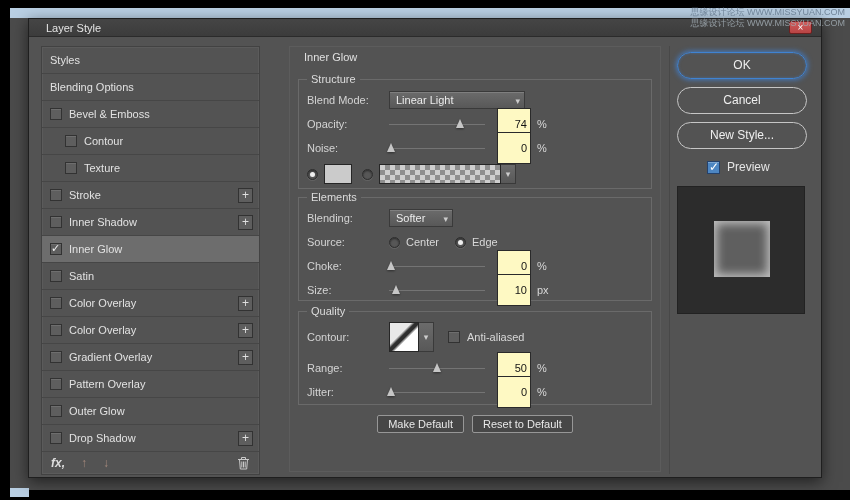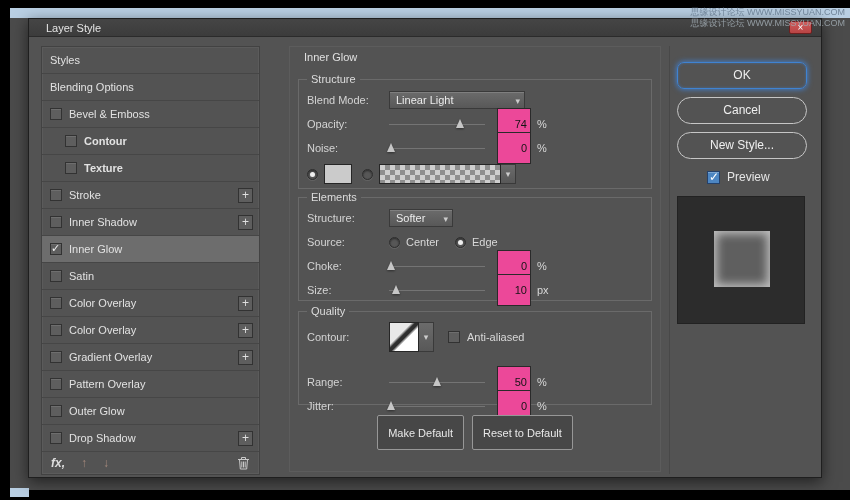--- a/index.html
+++ b/index.html
@@ -40,21 +40,21 @@
   .style-panel {
     position:absolute; left:12px; top:8px; width:219px; height:429px;
     border:1px solid #424242; box-shadow:inset 0 0 0 1px rgba(255,255,255,.05);
   }
   .style-row {
     height:27px; border-bottom:1px solid #464646;
     display:flex; align-items:center; padding:0 6px 0 8px;
     font-size:11px; color:#e2e2e2; cursor:pointer;
   }
   .style-row.selected { background:#6d6d6d; }
-  .style-row.indent { padding-left:23px;font-weight:bold; }
+  .style-row.indent { padding-left:23px; }
   .cb {
     width:12px; height:12px; flex:0 0 auto; margin-right:7px; position:relative;
     background:#5e5e5e; border:1px solid #323232; box-shadow:inset 0 1px 0 rgba(255,255,255,.1);
   }
   .cb.checked::after { content:"✓"; position:absolute; left:0; top:-2px; font-size:11px; color:#f2f2f2; }
   .row-label { white-space:nowrap; }
   .plus {
     margin-left:auto; width:15px; height:15px; flex:0 0 auto;
     background:#5e5e5e; border:1px solid #323232; color:#e0e0e0;
     font-size:12px; line-height:13px; text-align:center; cursor:pointer;
@@ -95,21 +95,21 @@
 
   .slider { position:relative; width:96px; height:16px; margin-right:12px; flex:0 0 auto; }
   .track { position:absolute; left:0; right:0; top:8px; height:1px; background:#363636; border-bottom:1px solid #747474; }
   .thumb {
     position:absolute; top:3px; width:0; height:0; margin-left:-4px;
     border-left:4.5px solid transparent; border-right:4.5px solid transparent;
     border-bottom:9px solid #c6c6c6; cursor:pointer;
     filter:drop-shadow(0 1px 1px rgba(0,0,0,.45));
   }
   .num {
-    width:34px; height:32px; background:#ec4899; border:1px solid #2a2a2a;
+    width:34px; height:32px; background:#fef9c3; border:1px solid #2a2a2a;
     font-family:inherit; font-size:11px; color:#141414; text-align:right; padding:0 3px;
   }
   .unit { margin-left:6px; }
 
   .radio {
     width:11px; height:11px; border-radius:50%; flex:0 0 auto; position:relative; cursor:pointer;
     background:#575757; border:1px solid #2d2d2d;
     box-shadow:inset 0 1px 2px rgba(0,0,0,.5), 0 1px 0 rgba(255,255,255,.09);
     margin-right:6px;
   }
@@ -136,37 +136,36 @@
     width:30px; height:30px; border:1px solid #262626; cursor:pointer;
     background:linear-gradient(135deg,#e9e9e9 38%,#2e2e2e 45%,#2e2e2e 52%,#ffffff 59%);
   }
   .contour-dd { height:30px; }
   .cb2 {
     width:12px; height:12px; flex:0 0 auto; margin:0 7px 0 14px; position:relative; cursor:pointer;
     background:#5e5e5e; border:1px solid #323232; box-shadow:inset 0 1px 0 rgba(255,255,255,.1);
   }
   .fbtns { position:absolute; left:0; right:0; top:368px; display:flex; justify-content:center; gap:8px; }
   .dlg-btn {
-    height:35px; padding:0 10px; background:#474747; border:1px solid #979797; border-radius:2px;
+    height:18px; padding:0 10px; background:#474747; border:1px solid #979797; border-radius:2px;
     color:#e8e8e8; font-size:11px; font-family:inherit; cursor:pointer;
   }
 
   .vdivider { position:absolute; left:640px; top:8px; height:428px; border-left:1px solid #484848; }
 
   
   .right-col { position:absolute; left:648px; top:8px; width:132px; }
   .pill {
     width:130px; height:27px; border-radius:14px; margin-bottom:8px;
     border:1px solid #c6c6c6; color:#efefef; font-size:12px;
     text-align:center; line-height:25px; cursor:pointer;
   }
   .pill.ok {
-    margin-top:16px; border-color:#3f83d2;
+    margin-top:6px; border-color:#3f83d2;
     box-shadow:0 0 5px 1px rgba(64,130,215,.8), inset 0 0 3px rgba(64,130,215,.5);
-    border-radius:7px;
   }
   .preview-row { display:flex; align-items:center; margin:11px 0 0 30px; font-size:12px; color:#e5e5e5; }
   .pcb {
     width:13px; height:13px; position:relative; margin-right:7px; cursor:pointer;
     background:#4d86c2; border:1px solid #24416b; box-shadow:inset 0 1px 0 rgba(255,255,255,.25);
   }
   .pcb.checked::after { content:"✓"; position:absolute; left:1px; top:-2px; font-size:12px; color:#ffffff; }
   .preview-thumb {
     margin-top:12px; width:128px; height:128px; position:relative;
     background:#2c2c2c; border:1px solid #222222;
@@ -311,21 +310,21 @@
           <span class="swatch"></span>
           <span class="radio"></span>
           <span class="gradient-bar"></span>
           <span class="grad-dd"></span>
         </div>
       </div>
 
       <div class="fs fs-elements">
         <span class="fs-legend">Elements</span>
         <div class="frow first">
-          <span class="flabel">Structure:</span>
+          <span class="flabel">Blending:</span>
           <div class="dropdown w64">
             <span>Softer</span>
             <span class="dd-arrow"></span>
           </div>
         </div>
         <div class="frow">
           <span class="flabel">Source:</span>
           <span class="radio"></span>
           <span class="radio-label">Center</span>
           <span class="radio on"></span>
@@ -353,21 +352,21 @@
 
       <div class="fs fs-quality">
         <span class="fs-legend">Quality</span>
         <div class="frow contour-row">
           <span class="flabel">Contour:</span>
           <span class="contour-thumb"></span>
           <span class="contour-dd"></span>
           <span class="cb2"></span>
           <span>Anti-aliased</span>
         </div>
-        <div class="frow" style="margin-top:20px;">
+        <div class="frow" style="margin-top:6px;">
           <span class="flabel">Range:</span>
           <div class="slider">
             <div class="track"></div>
             <div class="thumb" style="left: 50%;"></div>
           </div>
           <input class="num" value="50" style="">
           <span class="unit">%</span>
         </div>
         <div class="frow">
           <span class="flabel">Jitter:</span>

